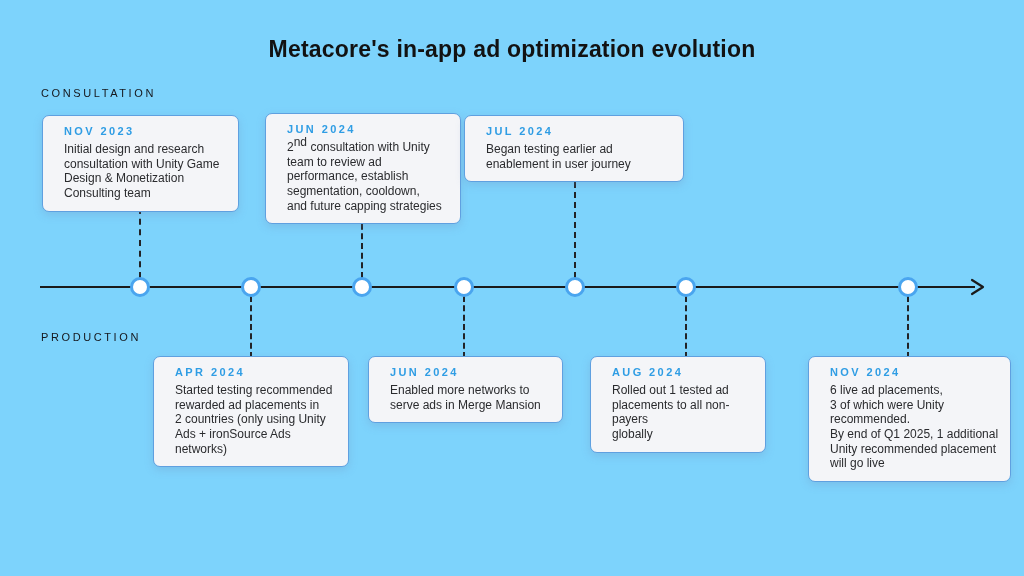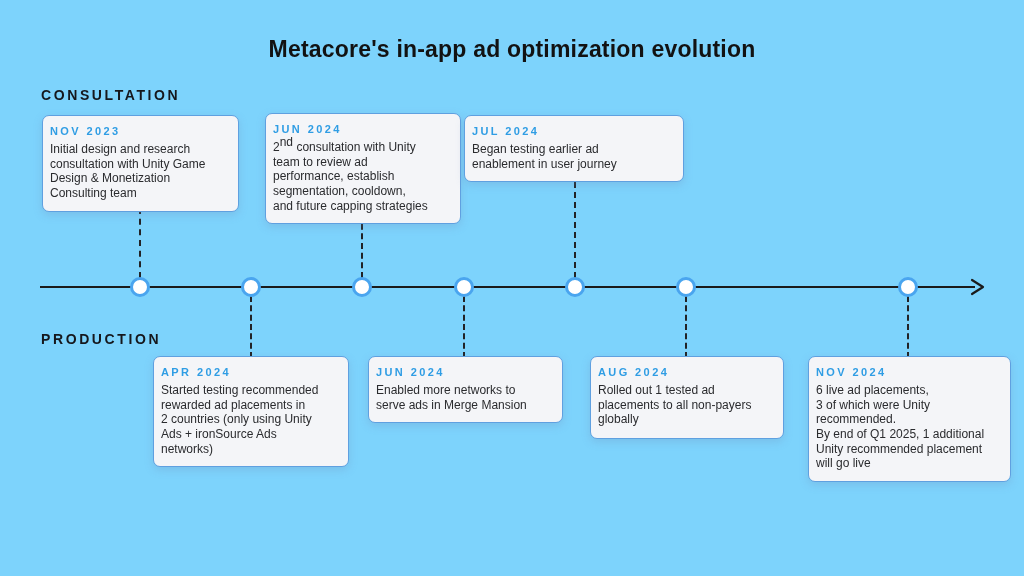--- a/index.html
+++ b/index.html
@@ -14,21 +14,21 @@
     overflow:hidden;
   }
   .title{
     position:absolute;left:0;top:36px;width:100%;
     text-align:center;
     font-size:23px;font-weight:600;color:#121212;
     letter-spacing:.2px;
   }
   .lane-label{
     position:absolute;
-    font-size:14px;font-weight:700;letter-spacing:2.6px;
+    font-size:11px;font-weight:400;letter-spacing:2.6px;
     color:#15171c;
   }
   .lane-label.top{left:41px;top:87px;}
   .lane-label.bottom{left:41px;top:331px;}
   .tl-line{
     position:absolute;left:40px;top:286px;
     width:935px;height:2px;background:#1a1a1a;z-index:1;
   }
   .tl-arrow{
     position:absolute;left:967px;top:278px;z-index:1;
@@ -43,21 +43,21 @@
     width:14px;height:14px;border-radius:50%;
     background:#ffffff;border:3px solid #4aa5ef;
     z-index:3;
   }
   .card{
     position:absolute;z-index:2;
     box-sizing:border-box;
     background:#f4f5f8;
     border:1.5px solid #5fa0e0;
     border-radius:7px;
-    padding:9px 11px 10px 7px;
+    padding:9px 11px 10px 21px;
     box-shadow:0 3px 8px rgba(110,140,185,.28);
   }
   .card .date{
     font-size:11px;font-weight:700;letter-spacing:2.4px;
     color:#2f9de4;
     margin-bottom:5px;
   }
   .card .body{
     font-size:12px;line-height:1.22;color:#2a2b2e;
     white-space:pre-line;
@@ -126,21 +126,21 @@
 Ads + ironSource Ads
 networks)</div>
   </div>
 
   <div class="card" style="left:368px;top:356px;width:195px;min-height:66px;">
     <div class="date">JUN 2024</div>
     <div class="body">Enabled more networks to
 serve ads in Merge Mansion</div>
   </div>
 
-  <div class="card" style="left:590px;top:356px;width:194px;min-height:83px;">
+  <div class="card" style="left:590px;top:356px;width:176px;min-height:83px;">
     <div class="date">AUG 2024</div>
     <div class="body">Rolled out 1 tested ad
 placements to all non-payers
 globally</div>
   </div>
 
   <div class="card" style="left:808px;top:356px;width:203px;min-height:126px;">
     <div class="date">NOV 2024</div>
     <div class="body">6 live ad placements,
 3 of which were Unity

